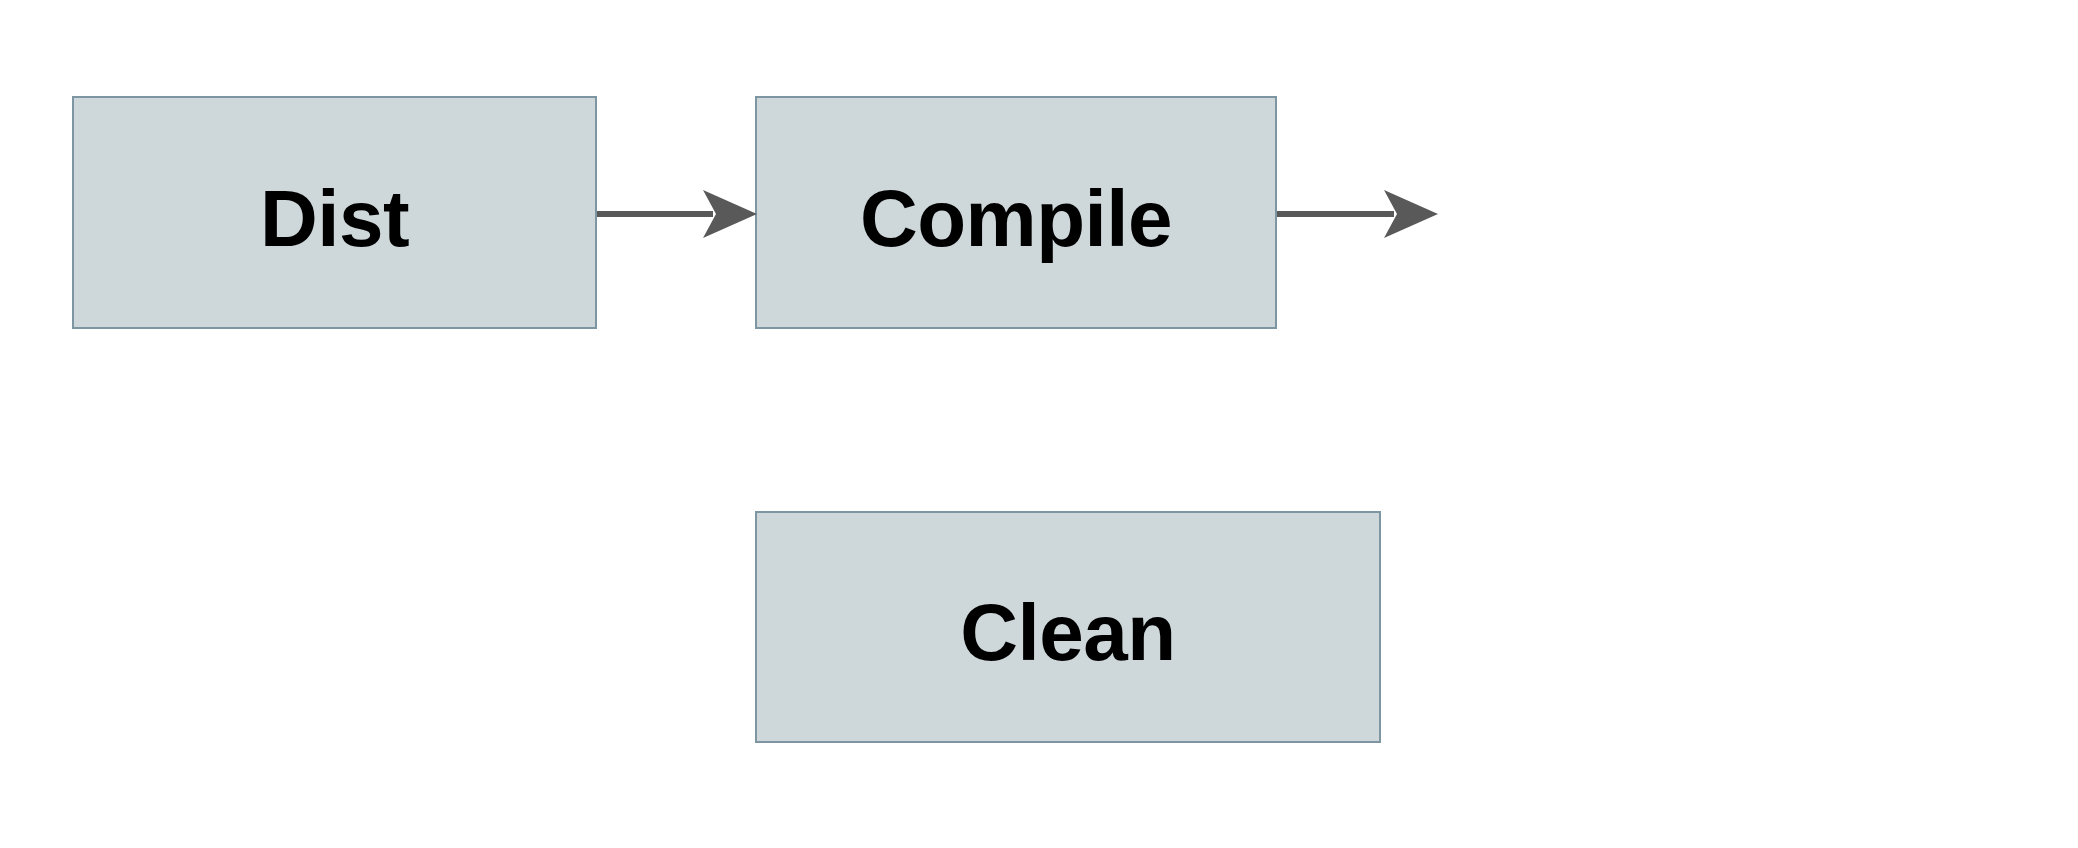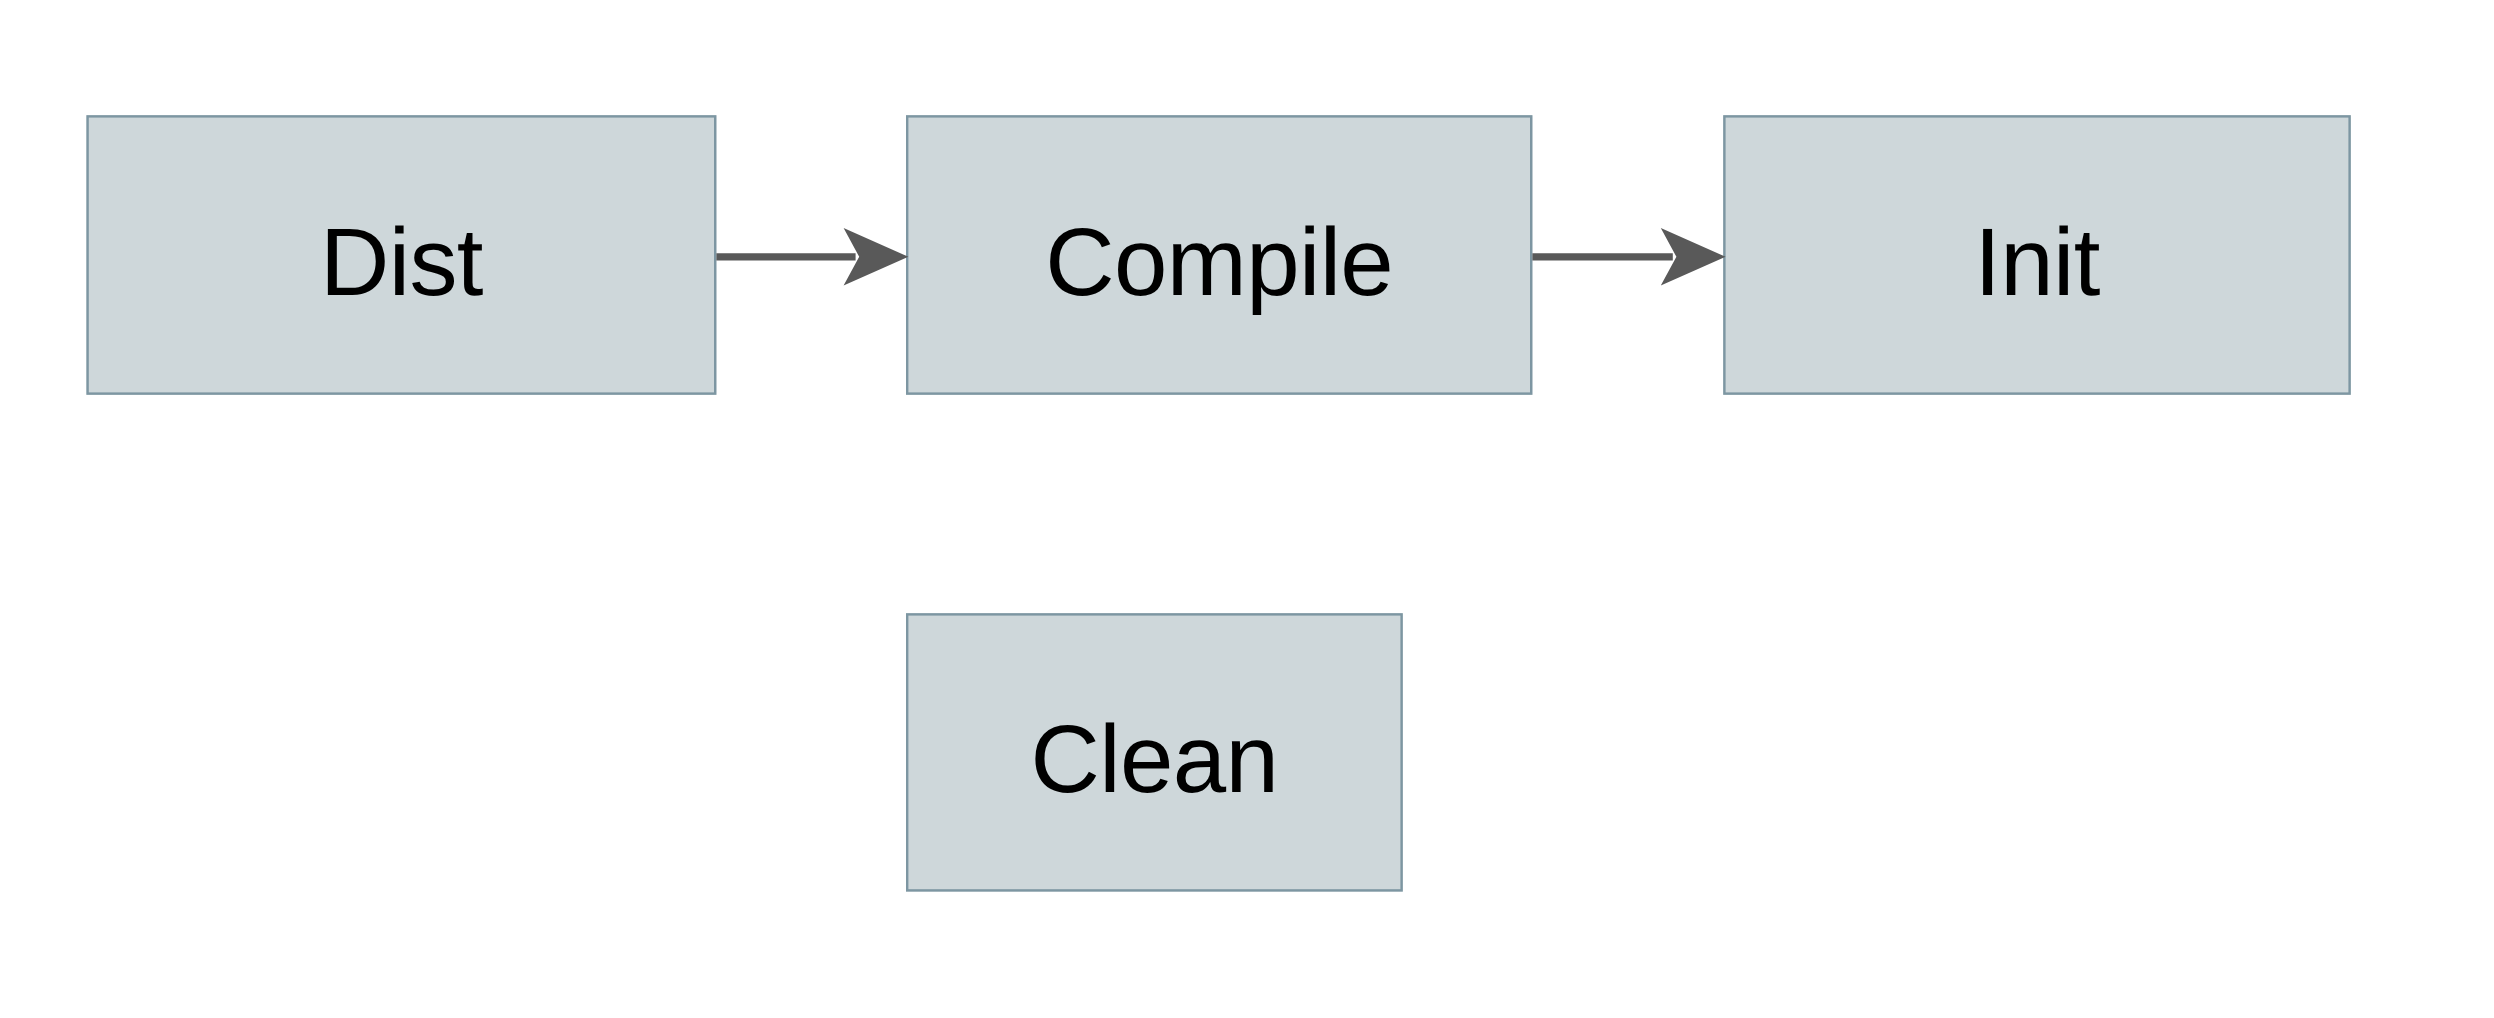--- a/index.html
+++ b/index.html
@@ -29,21 +29,21 @@
     background: #ced7da;
     border: 2px solid #7d96a2;
     display: flex;
     align-items: center;
     justify-content: center;
   }
 
   .node-label {
     font-family: "Liberation Sans", "DejaVu Sans", sans-serif;
     font-size: 80px;
-    font-weight: 400;
+    font-weight: 700;
     line-height: 1;
     color: #000000;
     letter-spacing: -0.5px;
     white-space: nowrap;
     margin-top: 12px;
     -webkit-font-smoothing: antialiased;
   }
 
   
   #node-dist    { left: 72px;   top: 96px;  width: 525px; height: 233px; }
@@ -75,25 +75,22 @@
 <div id="diagram-canvas" style="width: 2078px; height: 848px; background: rgb(255, 255, 255);">
 
   <div class="node" id="node-dist" style="left: 72px; top: 96px; width: 525px; height: 233px; background: rgb(206, 215, 218); border-color: rgb(125, 150, 162);">
     <span class="node-label" style="color: rgb(0, 0, 0);">Dist</span>
   </div>
 
   <div class="node" id="node-compile" style="left: 755px; top: 96px; width: 522px; height: 233px; background: rgb(206, 215, 218); border-color: rgb(125, 150, 162); text-align: right;">
     <span class="node-label" style="color: rgb(0, 0, 0);">Compile</span>
   </div>
 
-  <div class="node" id="node-init" style="left: 1436px; top: 96px; width: 523px; height: 233px; background: rgb(206, 215, 218); border-color: rgb(125, 150, 162);">
-    <span class="node-label" style="color: rgb(0, 0, 0);">Init</span>
-  </div>
 
-  <div class="node" id="node-clean" style="left: 755px; top: 511px; width: 414px; height: 232px; background: rgb(206, 215, 218); border-color: rgb(125, 150, 162);">
+  <div class="node" id="node-clean" style="left: 755px; top: 511px; width: 626px; height: 232px; background: rgb(206, 215, 218); border-color: rgb(125, 150, 162);">
     <span class="node-label" style="color: rgb(0, 0, 0);">Clean</span>
   </div>
 
   <svg class="edge" id="edge-dist-compile" viewBox="0 0 162 62" width="162" height="62">
     <line class="edge-line" x1="2" y1="31" x2="118" y2="31" style="stroke: rgb(89, 89, 89);"></line>
     <path class="edge-head" d="M 162,31 L 108,7 L 121,31 L 108,55 Z" style="fill: rgb(89, 89, 89);"></path>
   </svg>
 
   <svg class="edge" id="edge-compile-init" viewBox="0 0 163 62" width="163" height="62">
     <line class="edge-line" x1="2" y1="31" x2="119" y2="31" style="stroke: rgb(89, 89, 89);"></line>

